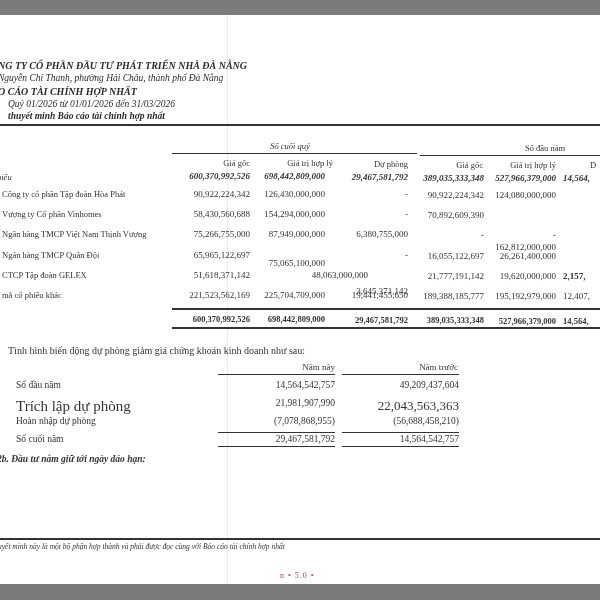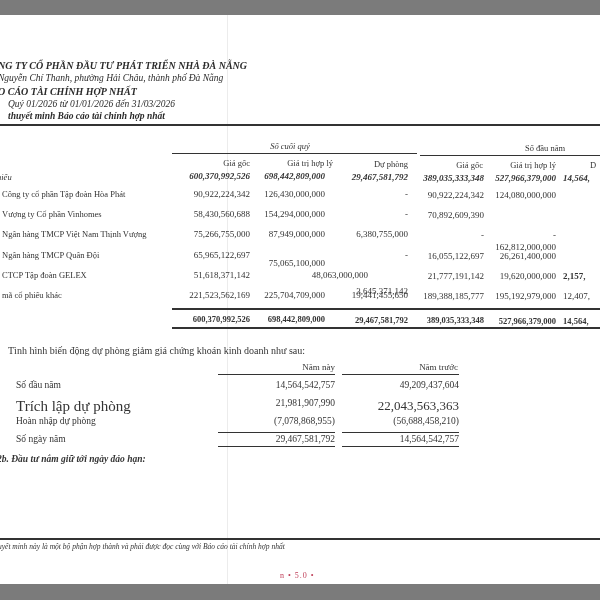--- a/index.html
+++ b/index.html
@@ -136,21 +136,21 @@
       <div class="abs sec" style="top: 398px; left: 16px; font-size: 15px;">Trích lập dự phòng</div>
       <div class="abs num" style="top: 398px; left: 218px; width: 117px; font-size: 9.5px;">21,981,907,990</div>
       <div class="abs num" style="top: 398px; left: 342px; width: 117px; font-size: 13px;">22,043,563,363</div>
     </div>
     <div>
       <div class="abs sec" style="top: 416px; left: 16px; font-size: 9.5px;">Hoàn nhập dự phòng</div>
       <div class="abs num" style="top: 416px; left: 218px; width: 117px; font-size: 9.5px;">(7,078,868,955)</div>
       <div class="abs num" style="top: 416px; left: 342px; width: 117px; font-size: 9.5px;">(56,688,458,210)</div>
     </div>
     <div>
-      <div class="abs sec" style="top: 434px; left: 16px; font-size: 9.5px;">Số ngày năm</div>
+      <div class="abs sec" style="top: 434px; left: 16px; font-size: 9.5px;">Số cuối năm</div>
       <div class="abs num" style="top: 434px; left: 218px; width: 117px; font-size: 9.5px;">29,467,581,792</div>
       <div class="abs num" style="top: 434px; left: 342px; width: 117px; font-size: 9.5px;">14,564,542,757</div>
     </div>
   </div>
 <div class="rule" style="left:218px; top:432px; width:117px; height:1px;"></div>
 <div class="rule" style="left:342px; top:432px; width:117px; height:1px;"></div>
 <div class="rule" style="left:218px; top:446px; width:117px; height:1px;"></div>
 <div class="rule" style="left:342px; top:446px; width:117px; height:1px;"></div>
 
 <div class="abs sec" style="top:454px; left:-3px; font-weight:bold; font-style:italic; font-size:9.5px;">2b. Đầu tư nắm giữ tới ngày đáo hạn:</div>

